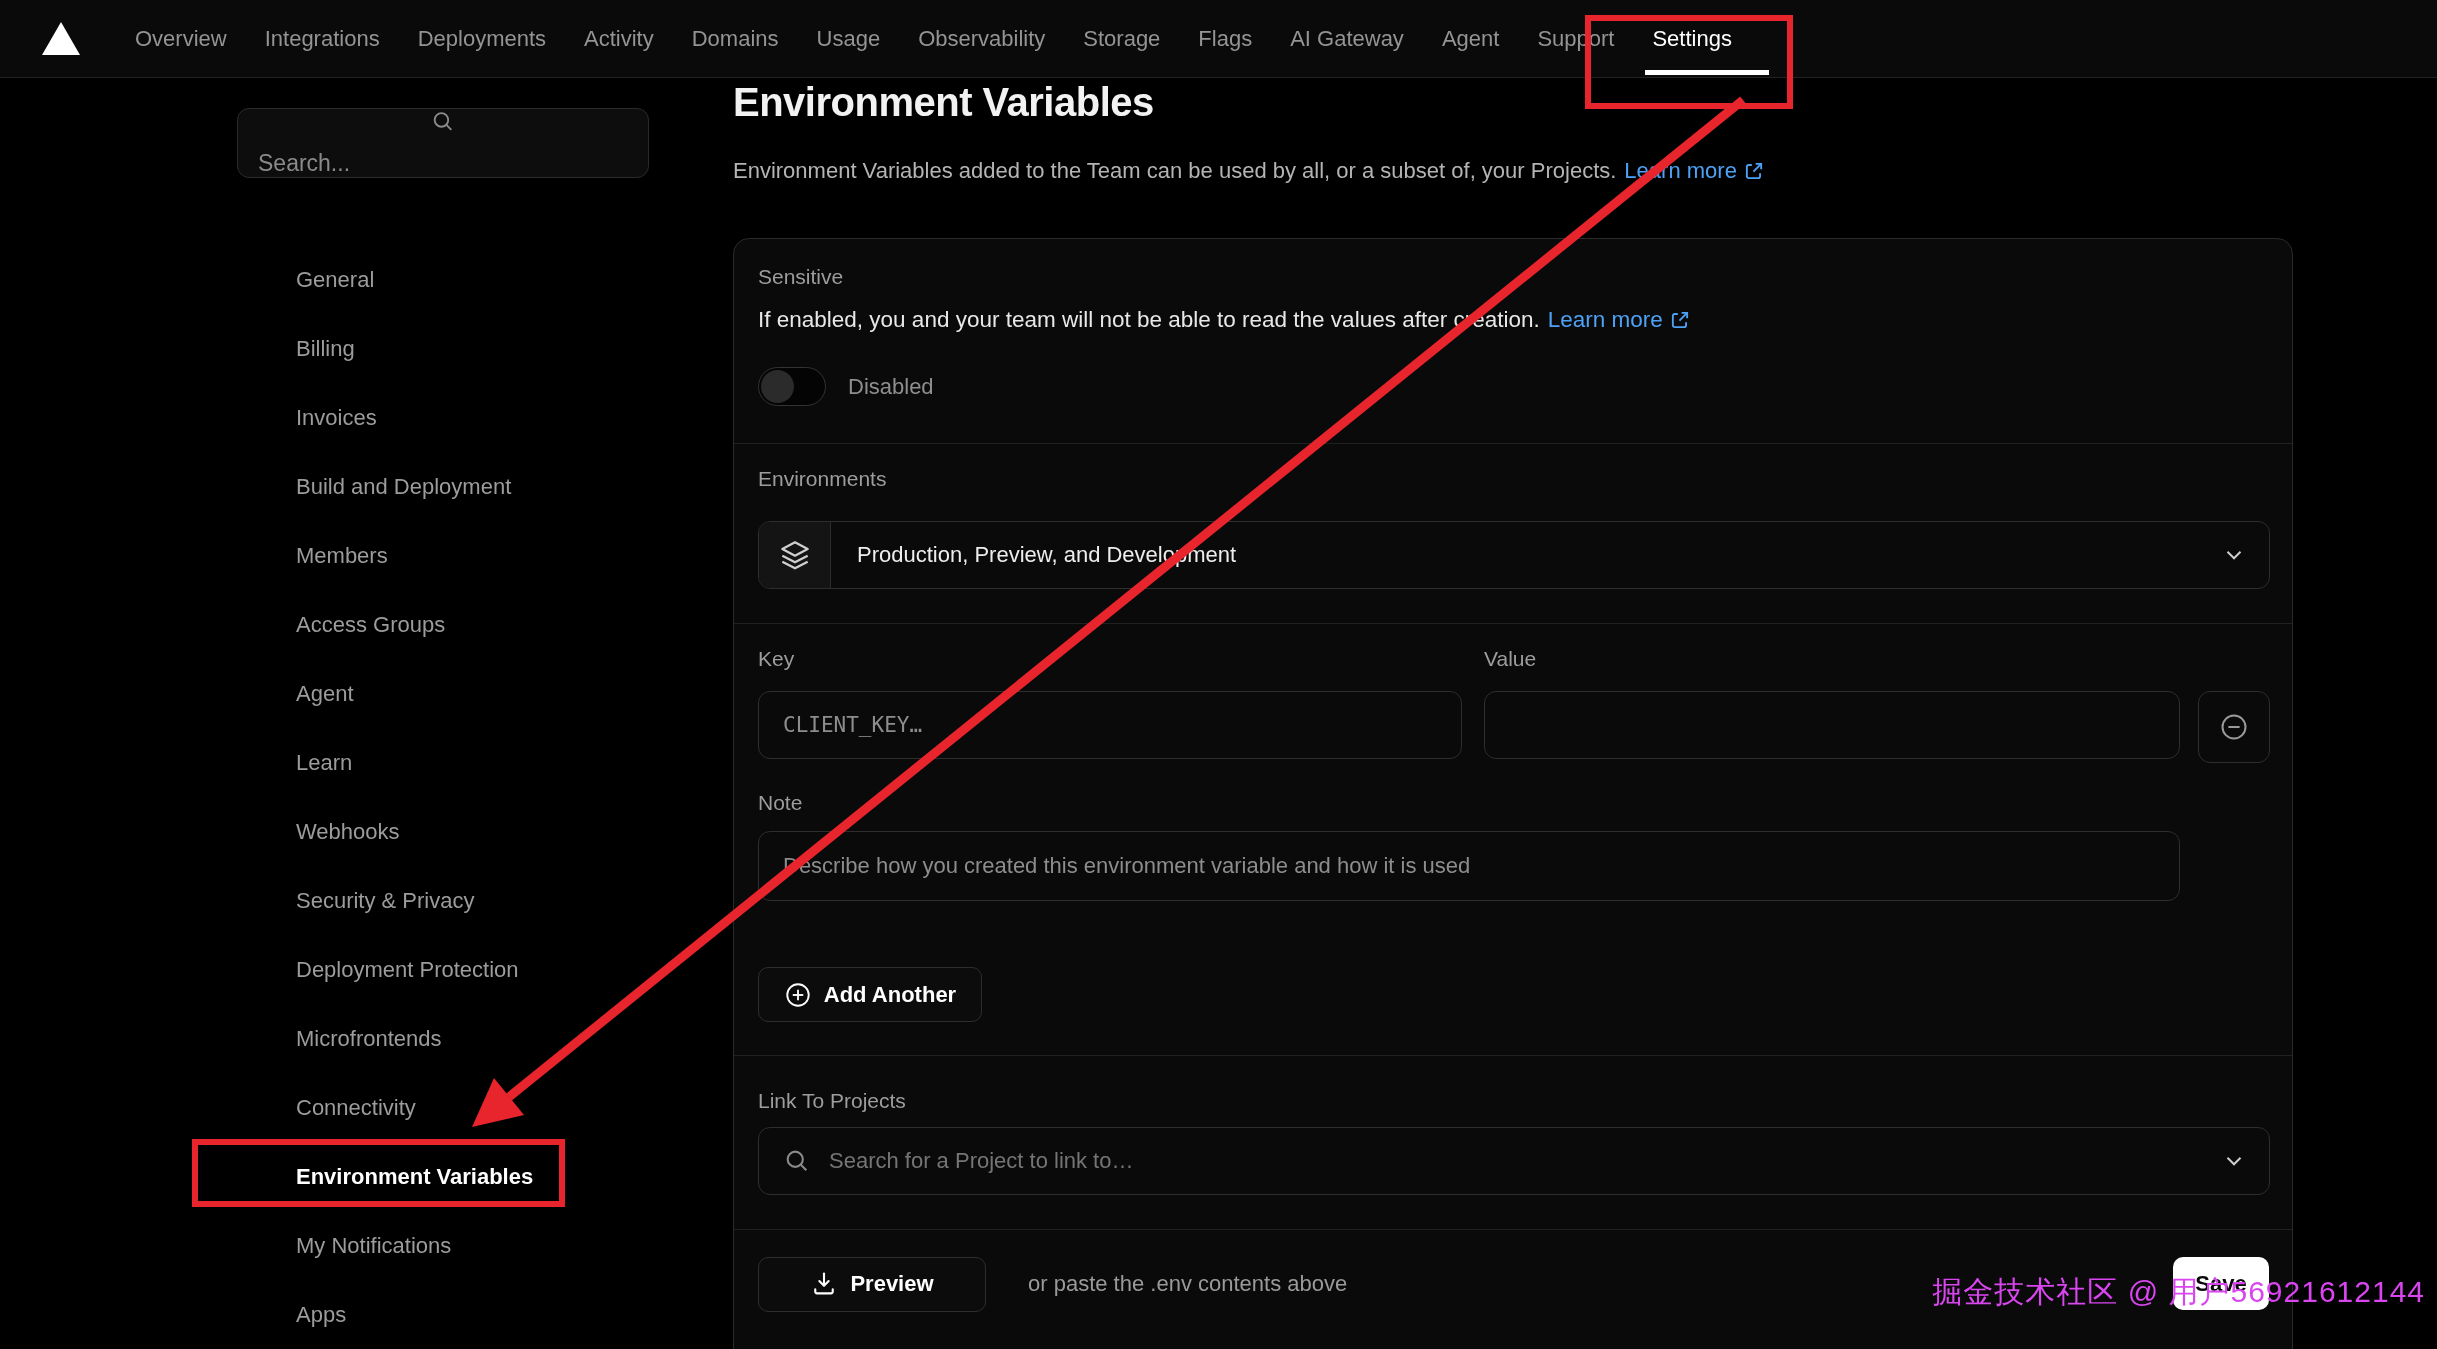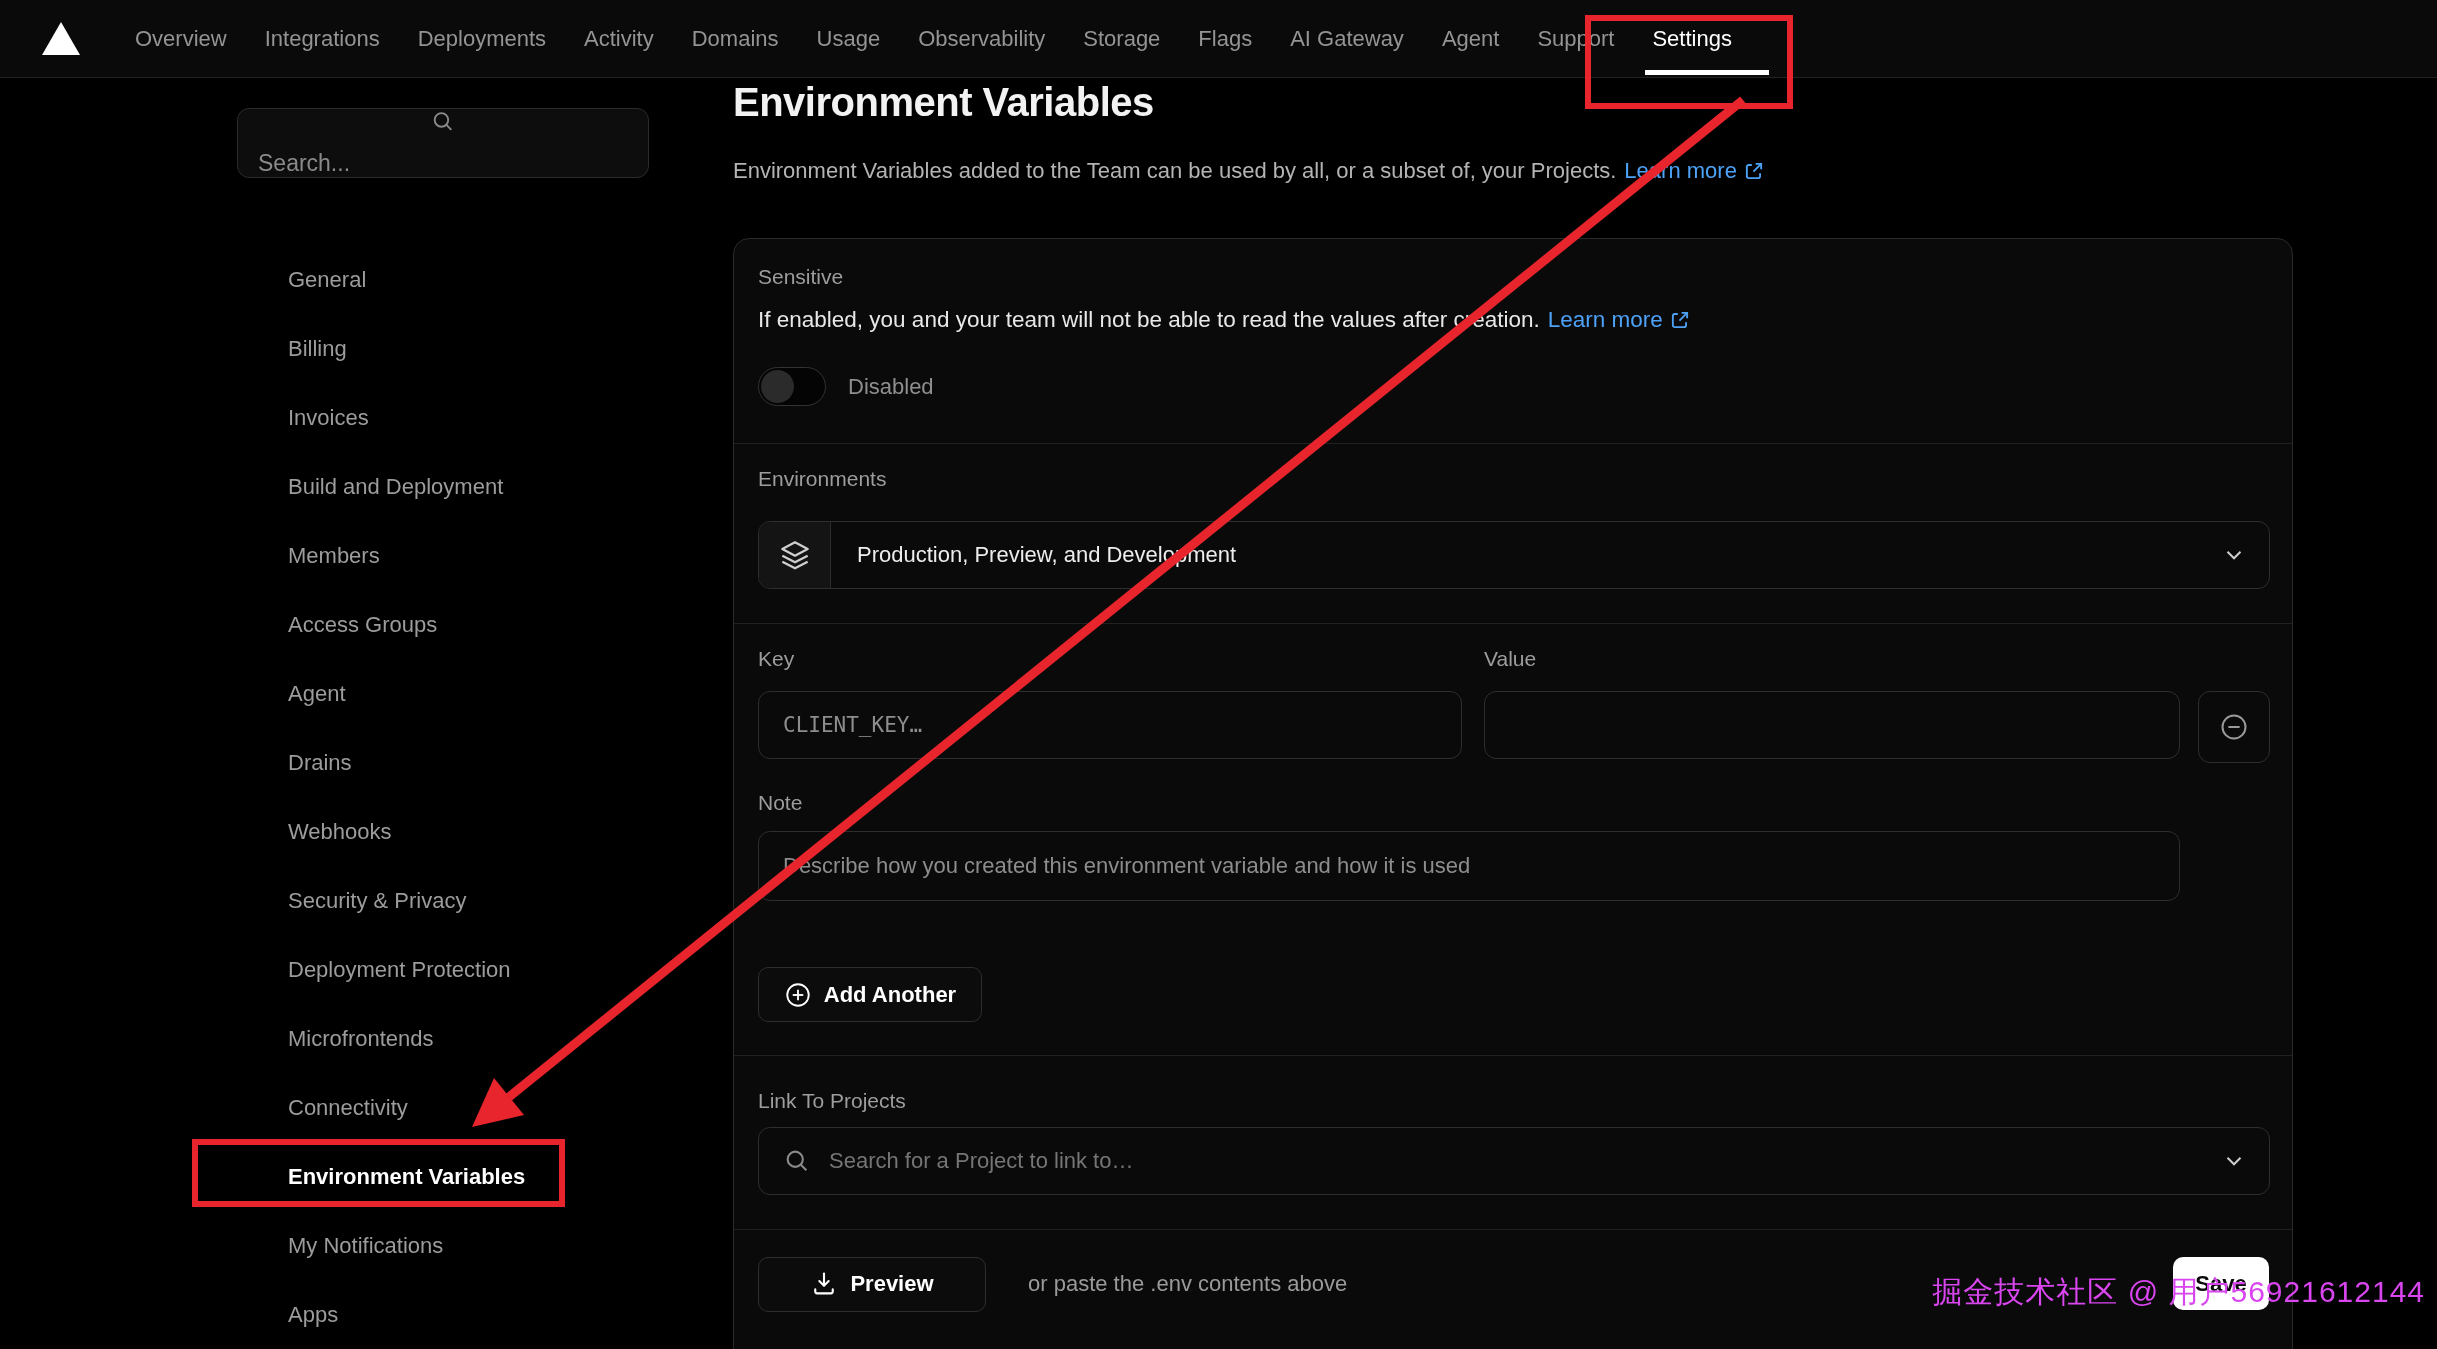--- a/index.html
+++ b/index.html
@@ -42,21 +42,21 @@
   .search-box {
     position:absolute; left:237px; top:108px; width:412px; height:70px;
     background:#0d0d0d; border:1px solid #2b2b2b; border-radius:12px;
     display:flex; align-items:center; padding:0 20px; gap:16px; color:#8a8a8a;flex-direction:column;
   }
   .search-box input {
     background:transparent; border:none; outline:none; color:#d4d4d4;
     font-size:23px; width:100%; font-family:inherit;
   }
   .search-box input::placeholder { color:#8a8a8a; }
-  .side-list { position:absolute; left:4px; top:245px; width:660px; list-style:none;padding-left:27px; }
+  .side-list { position:absolute; left:12px; top:245px; width:660px; list-style:none;padding-left:27px; }
   .side-item {
     height:69px; display:flex; align-items:center; padding-left:257px;
     font-size:22px; color:#9c9c9c; cursor:pointer; white-space:nowrap;
   }
   .side-item.active { color:#fff; font-weight:700; }
   .env-red-box {
     position:absolute; left:192px; top:1139px; width:373px; height:68px;
     border:6px solid #e8252c; z-index:60; pointer-events:none;
   }
 
@@ -168,21 +168,21 @@
 </div>
 
 <ul class="side-list">
   <li class="side-item">General</li>
   <li class="side-item">Billing</li>
   <li class="side-item">Invoices</li>
   <li class="side-item">Build and Deployment</li>
   <li class="side-item">Members</li>
   <li class="side-item">Access Groups</li>
   <li class="side-item">Agent</li>
-  <li class="side-item">Drains</li>
+  <li class="side-item">Learn</li>
   <li class="side-item">Webhooks</li>
   <li class="side-item">Security &amp; Privacy</li>
   <li class="side-item">Deployment Protection</li>
   <li class="side-item">Microfrontends</li>
   <li class="side-item">Connectivity</li>
   <li class="side-item active">Environment Variables</li>
   <li class="side-item">My Notifications</li>
   <li class="side-item">Apps</li>
 </ul>
 <div class="env-red-box"></div>

